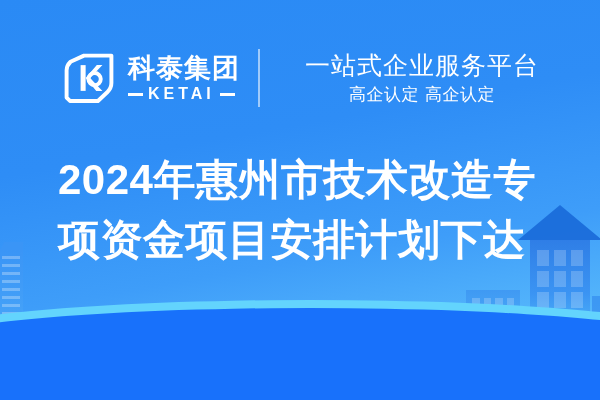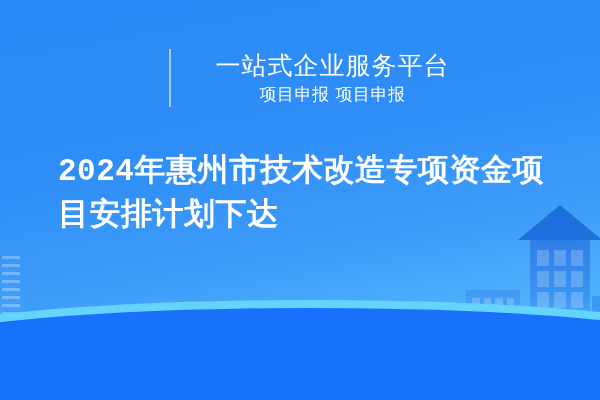--- a/index.html
+++ b/index.html
@@ -257,25 +257,25 @@
     font-family: "DejaVu Sans", "Liberation Sans", sans-serif;
   }
 
   
   .title {
     position: absolute;
     left: 58px;
     top: 150px;
     width: 500px;
     color: #ffffff;
-    font-size: 31px;
+    font-size: 42px;
     font-weight: bold;
     line-height: 1.42;
     letter-spacing: .5px;
-    font-family: Liberation Mono, monospace;
+    font-family: Liberation Sans, sans-serif;
   }
 </style>
 </head>
 <body>
 
 <div id="banner">
 
   <div class="scenery">
 
     <div class="tower-left">
@@ -323,25 +323,47 @@
     </div>
 
     <div class="sliver-right"></div>
 
     <div class="arc-light"></div>
     <div class="arc-dark"></div>
   </div>
 
   <div class="header">
 
+    <div class="brand">
+      <span class="mark">
+        <svg viewBox="0 0 100 100" width="56" height="56" aria-hidden="true">
+          <g fill="none" stroke="#ffffff" stroke-width="7" stroke-linejoin="round" stroke-linecap="round">
+            <path d="M41 10 L90 10 L90 59 Q90 68 83 75 L66 91 L16 91 L10 85 L10 36 Q10 28 17 21 Z"></path>
+          </g>
+          <g fill="#ffffff">
+            <path d="M35 27 L44 27 L44 73 L35 73 Z"></path>
+            <path d="M44 50 L64 27 L74 27 L52 50 L74 73 L63 73 Z"></path>
+          </g>
+          <circle cx="60" cy="52" r="11" fill="none" stroke="#ffffff" stroke-width="7"></circle>
+        </svg>
+      </span>
+      <span class="brand-words">
+        <span class="cn-name">科泰集团</span>
+        <span class="en-name">
+          <i class="dash"></i>
+          <span class="txt">KETAI</span>
+          <i class="dash"></i>
+        </span>
+      </span>
+    </div>
 
     <div class="vdivider"></div>
 
     <div class="tagline">
       <span class="line1">一站式企业服务平台</span>
-      <span class="line2">项目申报 项目申报</span>
+      <span class="line2">高企认定 高企认定</span>
     </div>
 
   </div>
 
   <div class="title">2024年惠州市技术改造专项资金项目安排计划下达</div>
 
 </div>
 
 </body></html>

